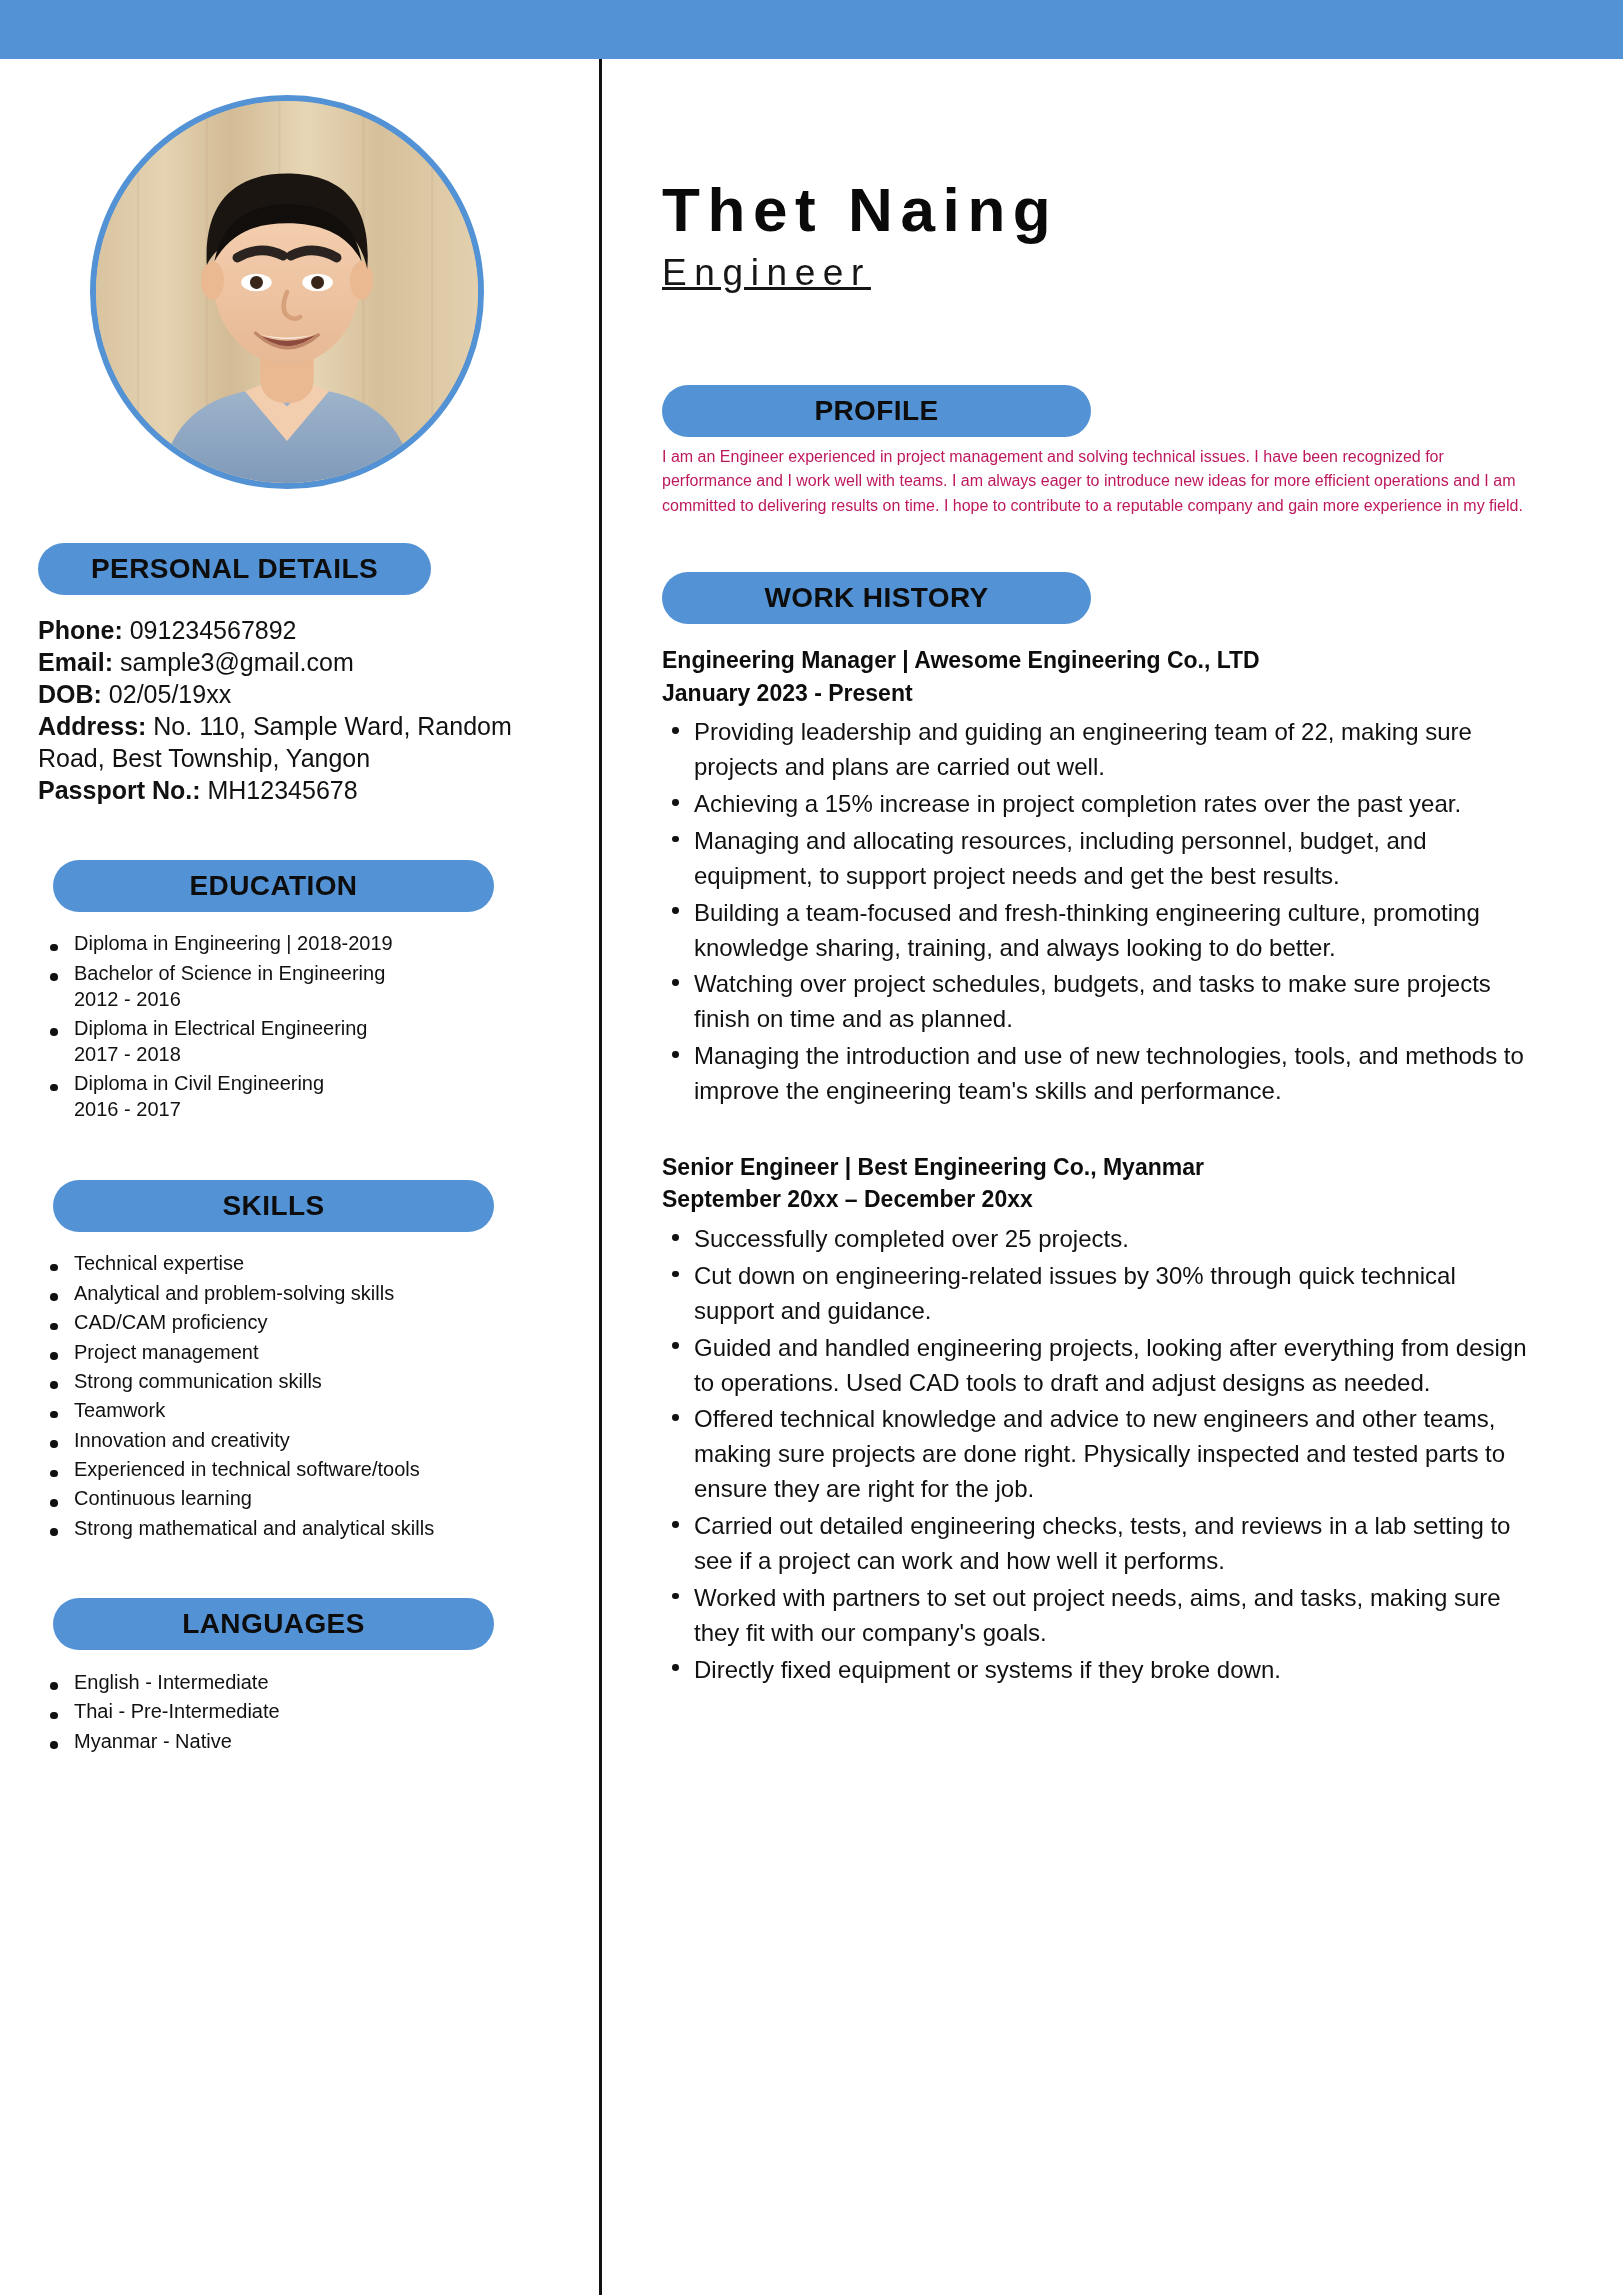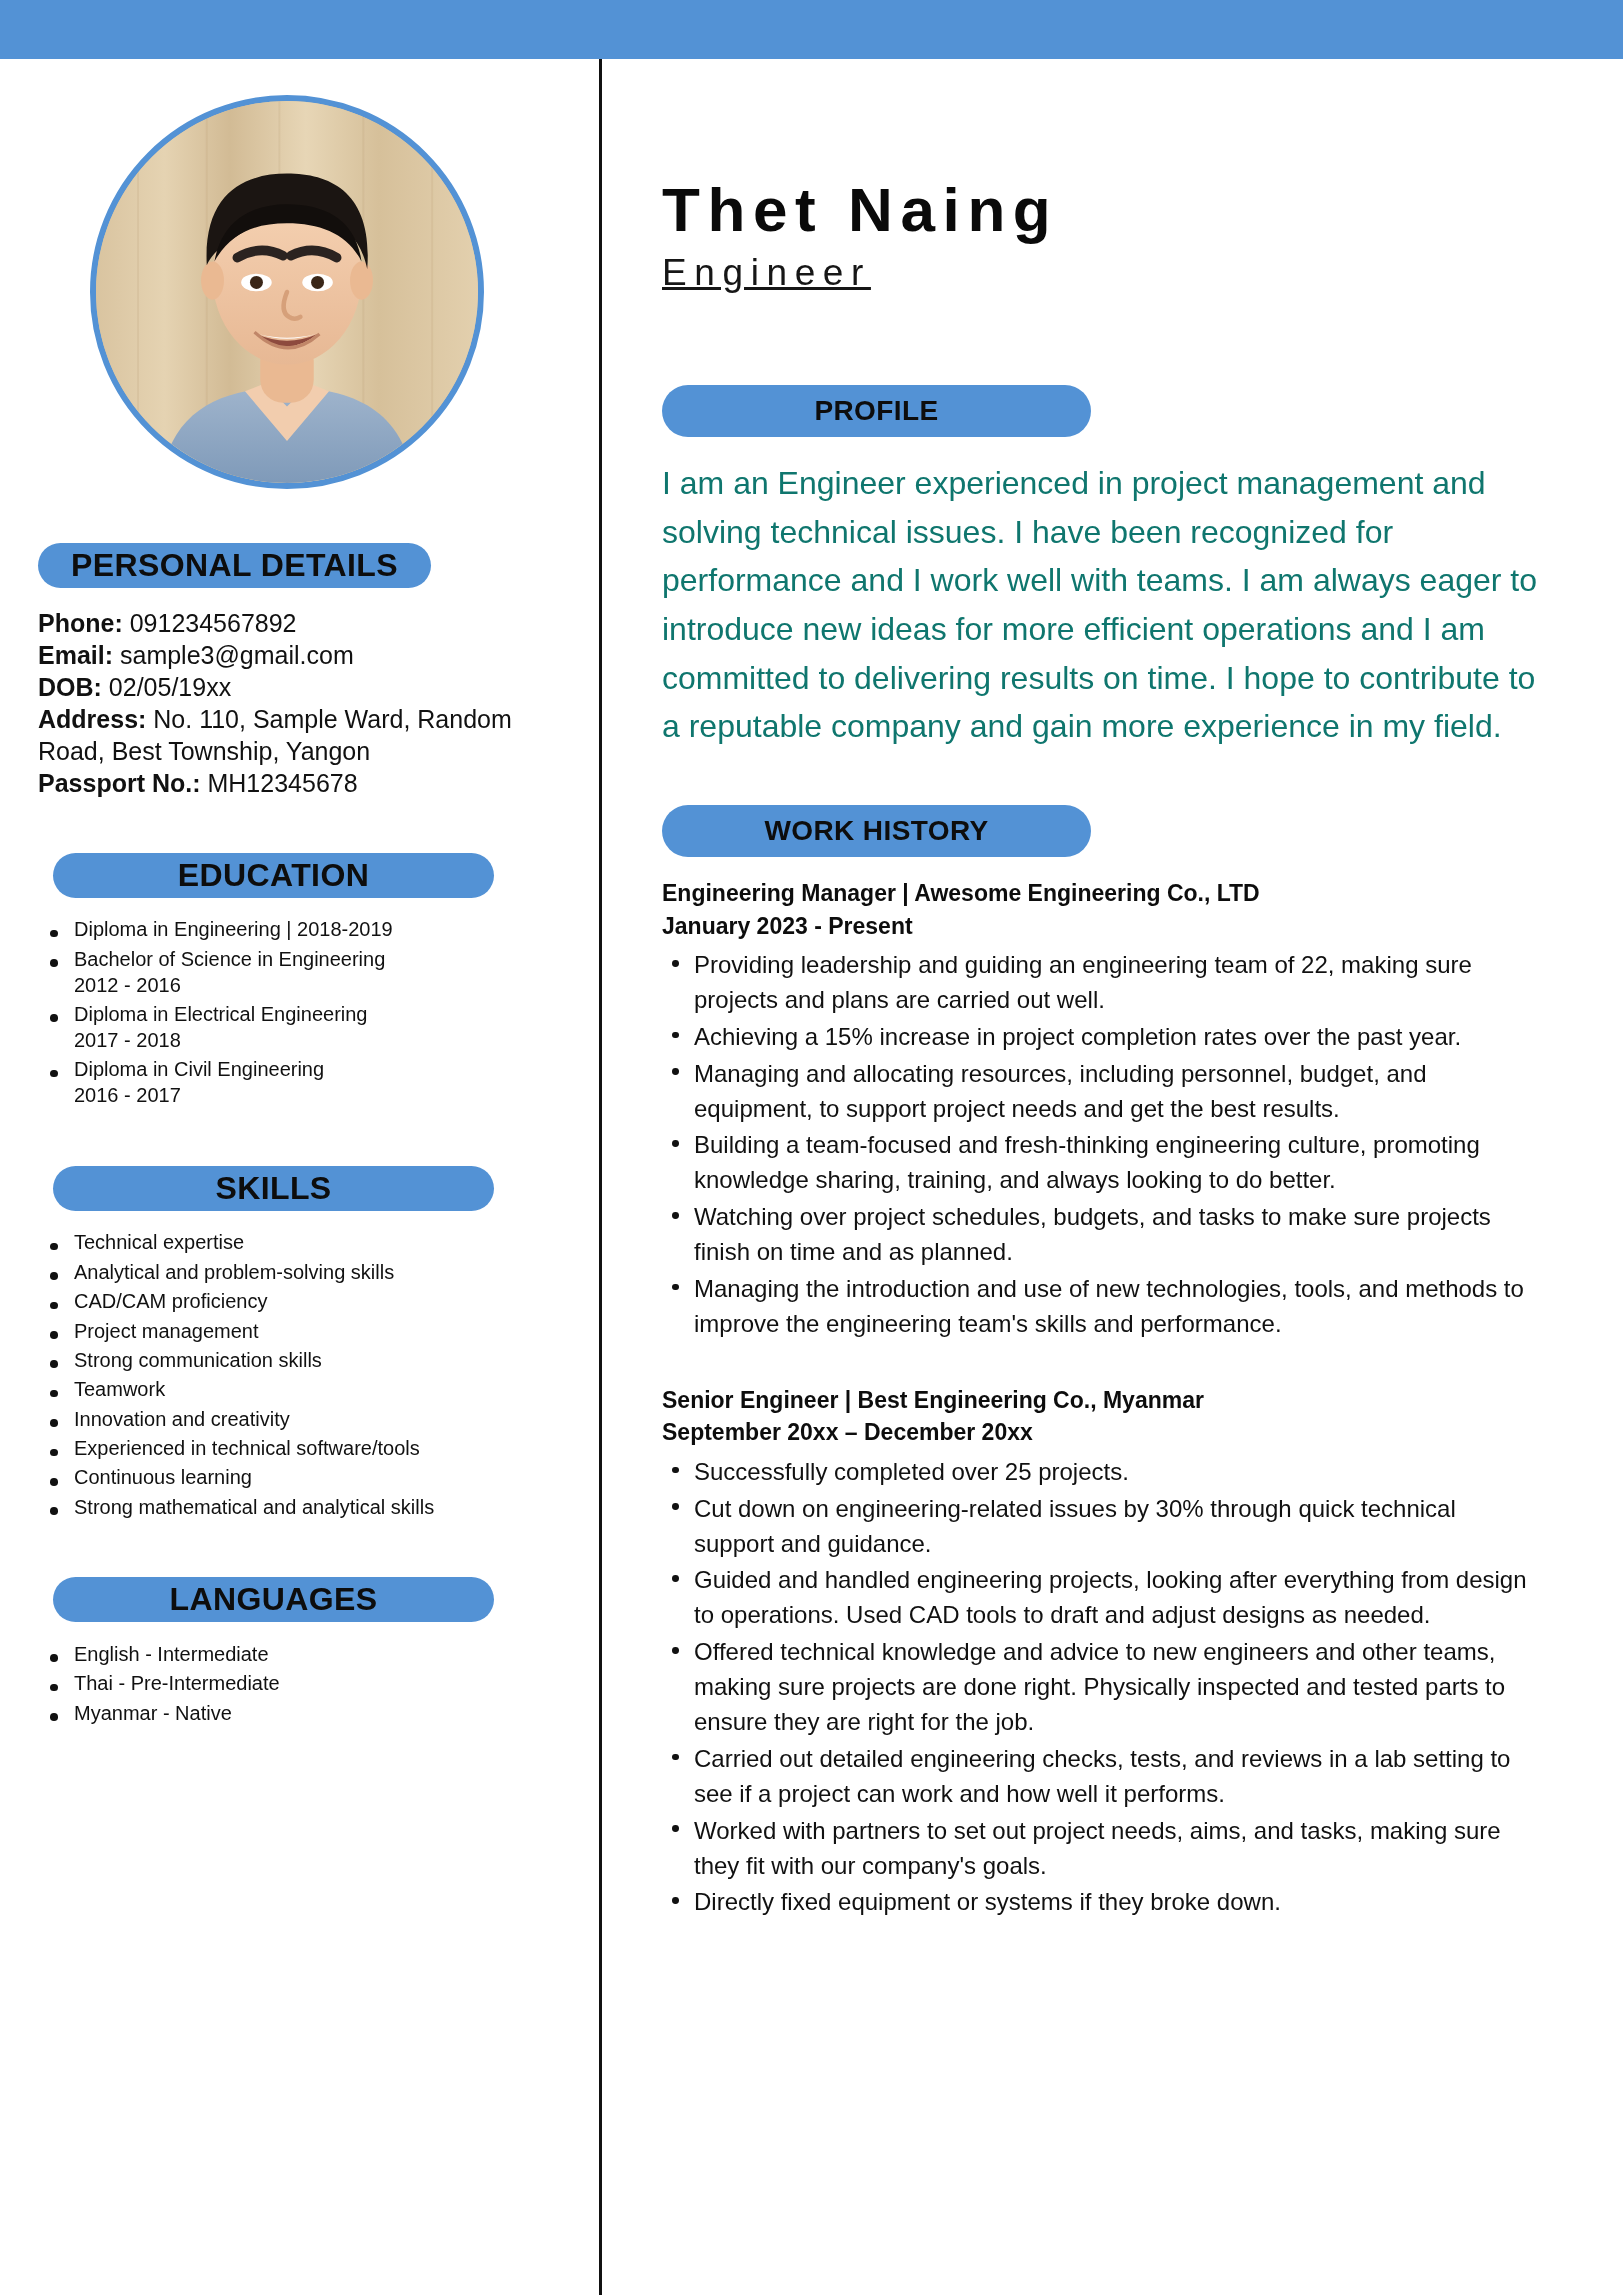--- a/index.html
+++ b/index.html
@@ -64,22 +64,22 @@
     display:flex;
     align-items:center;
     justify-content:center;
     background:#5392D5;
     border-radius:59px;
     color:#0d0d0d;
     font-weight:bold;
     letter-spacing:0.4px;
   }
   .pill-left {
-    height:45px;
-    font-size:32px;
+    height:52px;
+    font-size:28px;
   }
   .pill-right {
     height:52px;
     width:429px;
     font-size:28px;
   }
 
   .pd-pill   { width:393px; margin:0 0 0 0; }
   .edu-pill  { width:441px; margin-left:15px; }
   .skl-pill  { width:441px; margin-left:15px; }
@@ -129,24 +129,24 @@
   .job-title {
     margin-top:10px;
     font-size:37px;
     letter-spacing:7.6px;
     color:#161616;
     font-weight:normal;
     text-decoration:underline;
   }
 
   .profile-text {
-    margin-top:22px;
-    font-size:32px;
+    margin-top:8px;
+    font-size:16px;
     line-height:1.52;
-    color:#0f766e;
+    color:#be185d;
   }
 
   .job { margin-top:20px; }
   .job-head {
     font-size:23px;
     font-weight:bold;
     color:#0d0d0d;
     line-height:1.42;
   }
   ul.job-bullets {

